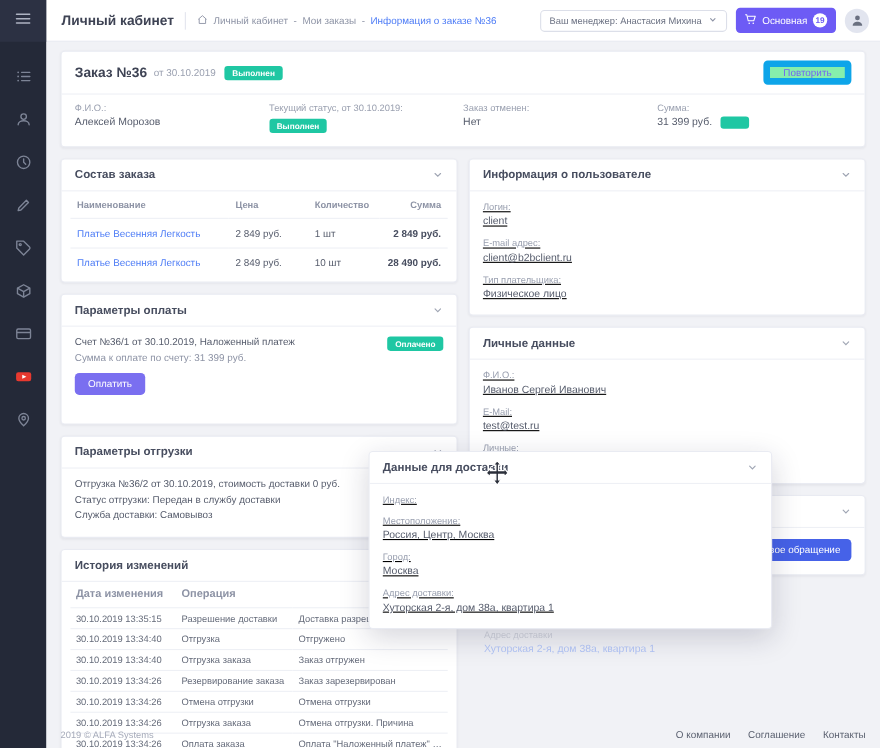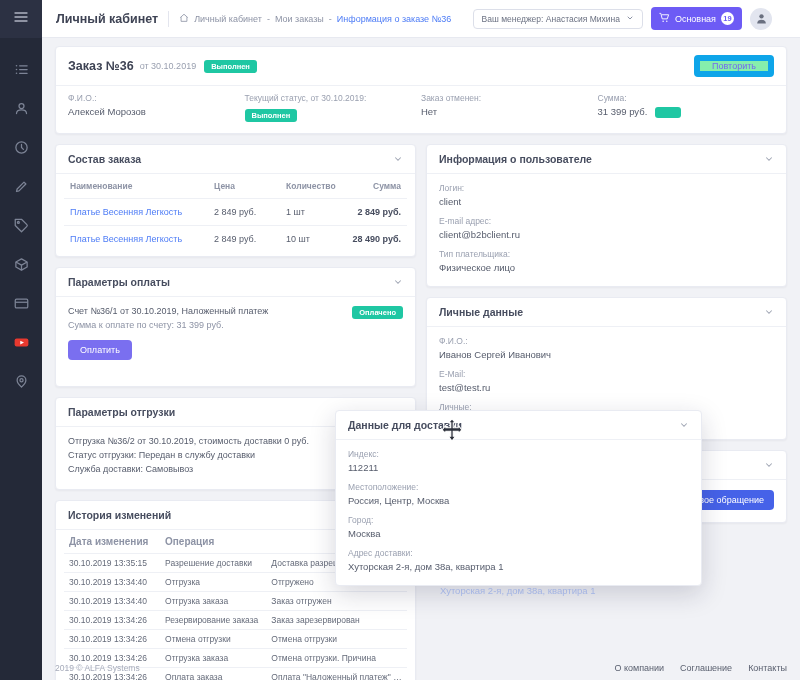--- a/index.html
+++ b/index.html
@@ -7,21 +7,21 @@
   .page{position:relative;width:800px;height:680px;background:#f1f2f6;overflow:hidden;}
 
   
   .sidebar{position:absolute;left:0;top:0;width:42px;height:680px;background:#242938;z-index:20;}
   .side-top{height:38px;background:#2c3143;display:flex;align-items:center;justify-content:center;cursor:pointer;}
   .side-icons{display:flex;flex-direction:column;align-items:center;padding-top:18px;gap:13px;}
   .side-ic{width:26px;height:26px;display:flex;align-items:center;justify-content:center;border-radius:4px;cursor:pointer;}
   .side-ic svg{display:block;}
 
   
-  .header{position:absolute;left:42px;top:0;width:758px;height:38px;background:#fff;border-bottom:1px solid #e7e9f0;display:flex;align-items:center;box-sizing:border-box;padding:0 28px 0 14px;z-index:10;}
+  .header{position:absolute;left:42px;top:0;width:758px;height:38px;background:#fff;border-bottom:1px solid #e7e9f0;display:flex;align-items:center;box-sizing:border-box;padding:0 10px 0 14px;z-index:10;}
   .h-title{font-size:12.5px;font-weight:bold;color:#3e4354;white-space:nowrap;}
   .h-div{width:1px;height:16px;background:#e3e5ee;margin:0 10px;}
   .crumb{display:flex;align-items:center;gap:5px;font-size:9px;color:#8d93a5;white-space:nowrap;}
   .crumb .active{color:#4d7cf6;}
   .h-right{margin-left:auto;display:flex;align-items:center;gap:8px;}
   .mgr{display:flex;align-items:center;gap:6px;border:1px solid #dcdfe9;border-radius:4px;padding:4px 8px;font-size:8.5px;color:#6b7182;background:#fff;cursor:pointer;white-space:nowrap;}
   .btn-primary-top{display:flex;align-items:center;gap:5px;background:#6d5bf5;color:#fff;border:none;border-radius:4px;padding:5px 8px;font-size:9px;cursor:pointer;font-family:inherit;}
   .btn-badge{background:#fff;color:#6d5bf5;font-size:7.5px;font-weight:bold;width:13px;height:13px;border-radius:50%;display:flex;align-items:center;justify-content:center;text-align:right;}
   .avatar{width:22px;height:22px;border-radius:50%;background:#e2e5ef;display:flex;align-items:center;justify-content:center;cursor:pointer;}
 
@@ -66,21 +66,21 @@
 
   
   .ship-body{padding:9px 12px 11px;}
   .ship-line{font-size:9px;color:#565c6c;margin-bottom:4px;}
 
   
   .hist-tbl th{font-size:10px;color:#8d93a5;font-weight:bold;text-align:left;padding:6px 5px;}
   .hist-tbl td{font-size:8.5px;color:#656b7a;padding:4px 5px;border-top:1px solid #eef0f5;vertical-align:top;white-space:nowrap;overflow:hidden;text-overflow:ellipsis;}
 
   
-  .fields{padding:9px 12px 11px;}
+  .fields{padding:9px 12px 11px;text-decoration:underline;}
   .field{margin-bottom:9px;}
   .field:last-child{margin-bottom:2px;}
   .flabel{font-size:8.5px;color:#9aa0b0;margin-bottom:3px;}
   .fvalue{font-size:9.5px;color:#565c6c;}
 
   .claims-body{padding:10px 12px 12px;display:flex;justify-content:flex-end;}
   .btn-blue{background:#4662e8;color:#fff;border:none;border-radius:4px;font-size:9px;padding:5px 10px;cursor:pointer;font-family:inherit;}
 
   
   .ghost{position:absolute;left:440px;top:552px;opacity:.38;z-index:5;width:260px;}
@@ -500,21 +500,20 @@
       <span class="card-title">Данные для доставки</span>
       <span class="chev">
         <svg width="10" height="10" viewBox="0 0 24 24" fill="none" stroke="#a0a6b4" stroke-width="2.5" stroke-linecap="round">
             <path d="M6 9l6 6 6-6"></path>
           </svg>
       </span>
     </div>
     <div class="fields">
       <div class="field">
         <div class="flabel">Индекс:</div>
-        <div class="fvalue link">112211</div>
       </div>
       <div class="field">
         <div class="flabel">Местоположение:</div>
         <div class="fvalue link">Россия, Центр, Москва</div>
       </div>
       <div class="field">
         <div class="flabel">Город:</div>
         <div class="fvalue link">Москва</div>
       </div>
       <div class="field">

